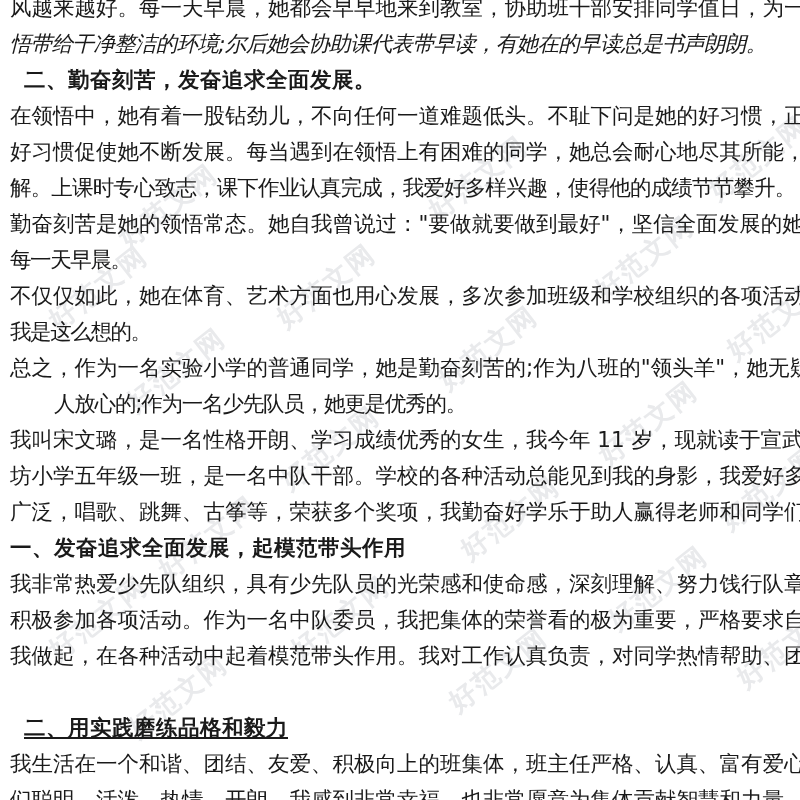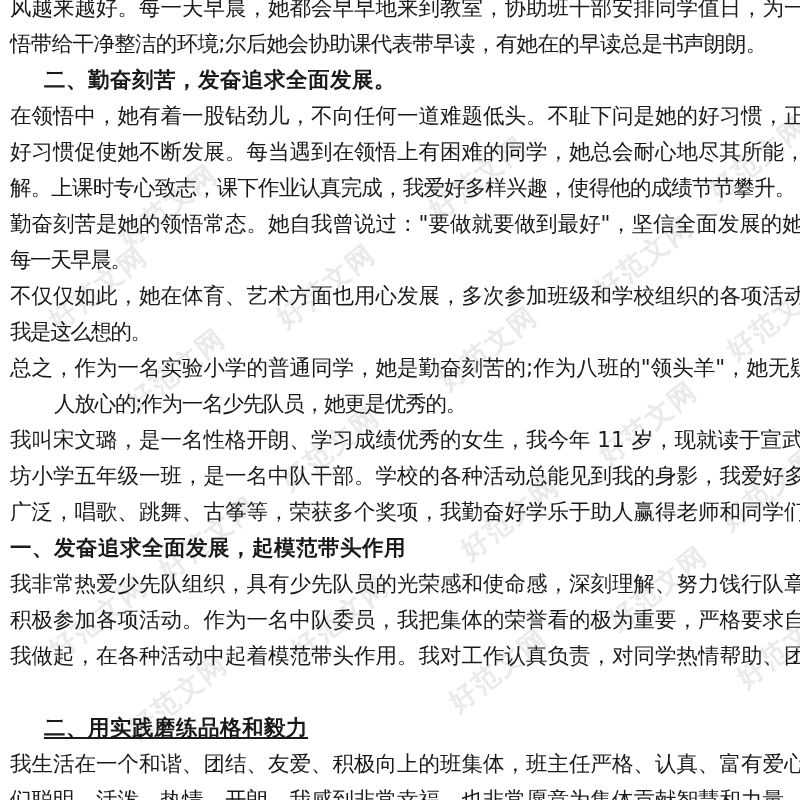--- a/index.html
+++ b/index.html
@@ -60,21 +60,21 @@
     padding-left: 10px;
     padding-right: 6px;
     letter-spacing: 0px;
   }
 
   .head-line {
     font-size: 21.5px;
     font-weight: 700;
     letter-spacing: 0.5px;
   }
-  .head-indent { padding-left: 24px; margin-left: 20px; }
+  .head-indent { padding-left: 24px; }
   .head-noindent { padding-left: 10px; }
 
   
   .clipped-top {
     overflow: hidden;
   }
 </style>
 </head>
 <body>
 
@@ -98,21 +98,21 @@
       <div class="wm" style="left: 282px; top: 600px; color: rgb(233, 234, 236); transform: rotate(-38deg);">好范文网</div>
       <div class="wm" style="left: 600px; top: 570px; color: rgb(233, 234, 236); transform: rotate(-38deg);">好范文网</div>
       <div class="wm" style="left: 272px; top: 430px; color: rgb(233, 234, 236); transform: rotate(-38deg);">好范文网</div>
       <div class="wm" style="left: 590px; top: 405px; color: rgb(233, 234, 236); transform: rotate(-38deg);">好范文网</div>
       <div class="wm" style="left: 40px; top: 600px; color: rgb(233, 234, 236); transform: rotate(-38deg);">好范文网</div>
       <div class="wm" style="left: 40px; top: 270px; color: rgb(233, 234, 236); transform: rotate(-38deg);">好范文网</div>
     </div>
 
   <div id="doc">
       <div class="line body-line clipped-top" style="top: -10px;">风越来越好。每一天早晨，她都会早早地来到教室，协助班干部安排同学值日，为一天的领</div>
-      <div class="line body-line" style="top: 26px; letter-spacing: -0.667px;">悟带给干净整洁的环境;尔后她会协助课代表带早读，有她在的早读总是书声朗朗。</div>
+      <div class="line body-line" style="top: 26px; letter-spacing: -0.667px; font-style: italic;">悟带给干净整洁的环境;尔后她会协助课代表带早读，有她在的早读总是书声朗朗。</div>
       <div class="line head-line head-indent" style="top: 62px;">二、勤奋刻苦，发奋追求全面发展。</div>
       <div class="line body-line" style="top: 98px;">在领悟中，她有着一股钻劲儿，不向任何一道难题低头。不耻下问是她的好习惯，正是这种</div>
       <div class="line body-line" style="top: 134px;">好习惯促使她不断发展。每当遇到在领悟上有困难的同学，她总会耐心地尽其所能，认真讲</div>
       <div class="line body-line" style="top: 170px; letter-spacing: -0.833px;">解。上课时专心致志，课下作业认真完成，我爱好多样兴趣，使得他的成绩节节攀升。</div>
       <div class="line body-line" style="top: 206px;">勤奋刻苦是她的领悟常态。她自我曾说过："要做就要做到最好"，坚信全面发展的她必须能</div>
       <div class="line body-line" style="top: 242px; letter-spacing: -1.4px;">每一天早晨。</div>
       <div class="line body-line" style="top: 278px;">不仅仅如此，她在体育、艺术方面也用心发展，多次参加班级和学校组织的各项活动，取得</div>
       <div class="line body-line" style="top: 314px; letter-spacing: -1.4px;">我是这么想的。</div>
       <div class="line body-line" style="top: 350px;">总之，作为一名实验小学的普通同学，她是勤奋刻苦的;作为八班的"领头羊"，她无疑更是让</div>
       <div class="line body-line" style="top: 386px; letter-spacing: -1.2px; margin-left: 44px;">人放心的;作为一名少先队员，她更是优秀的。</div>

